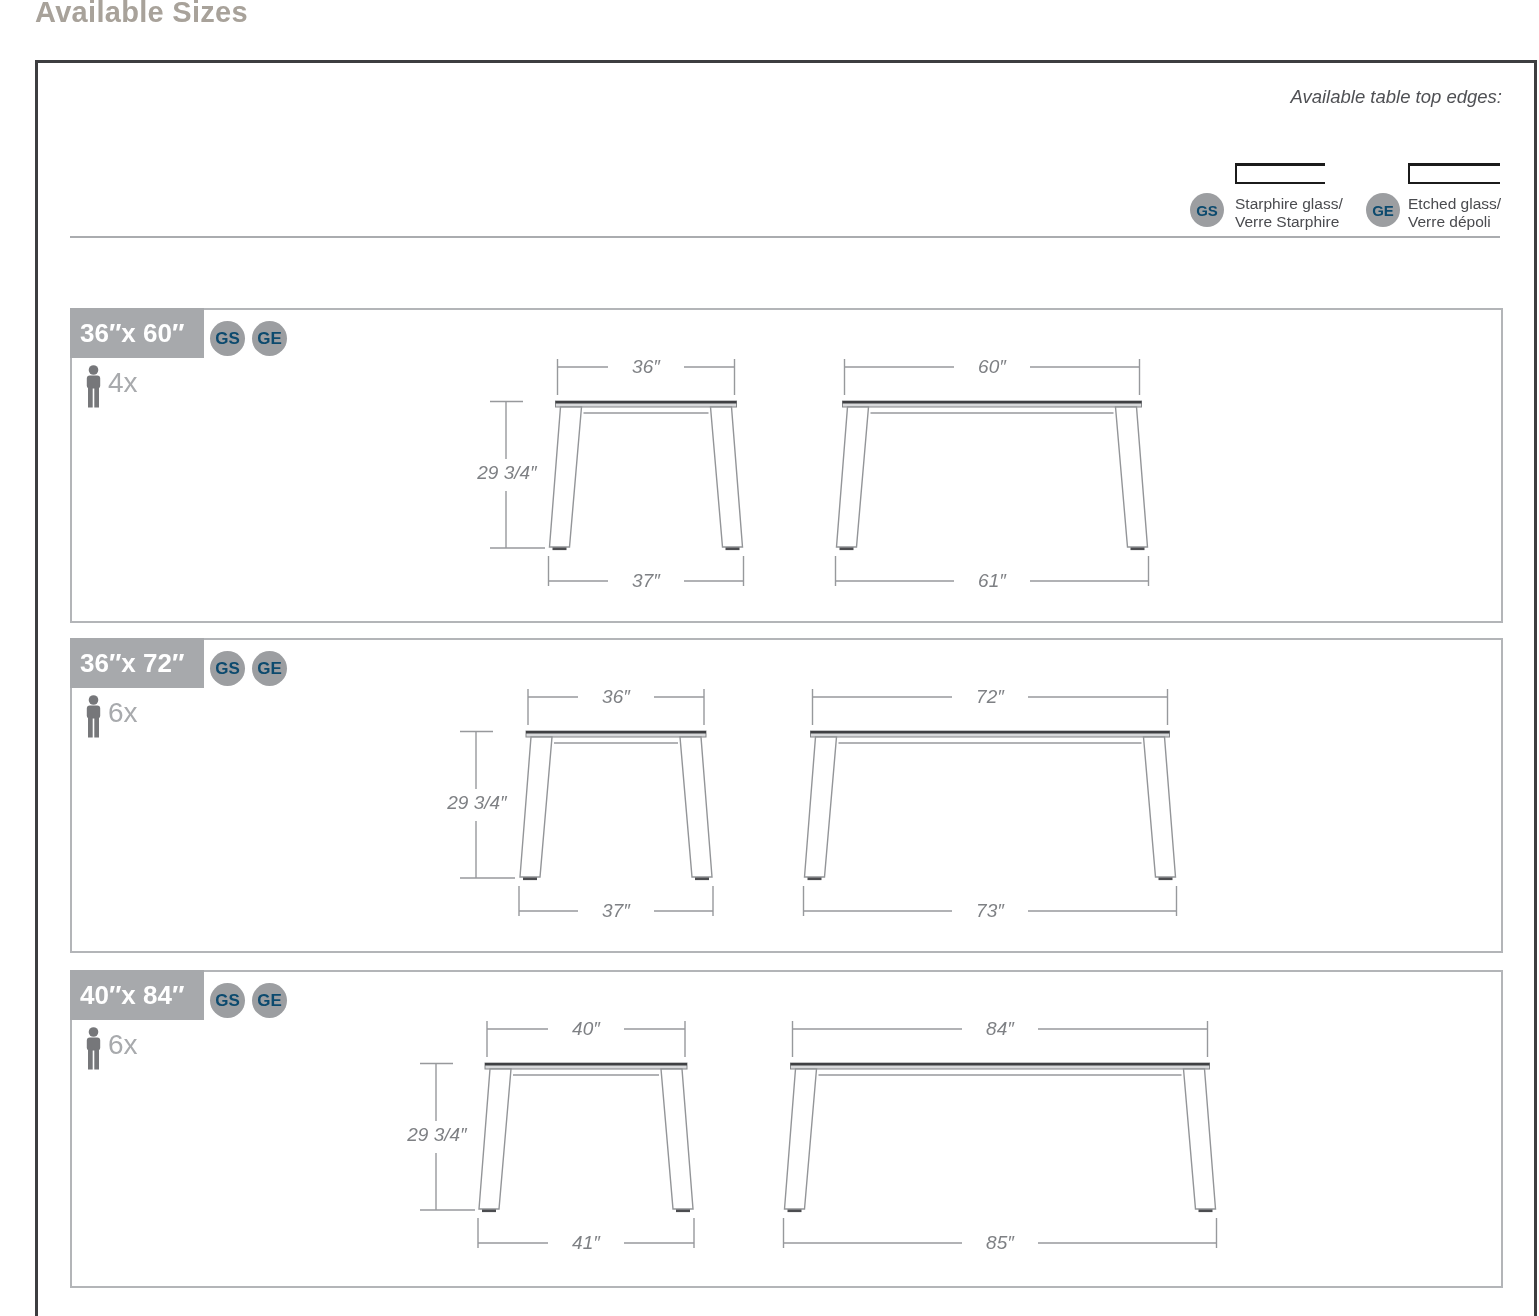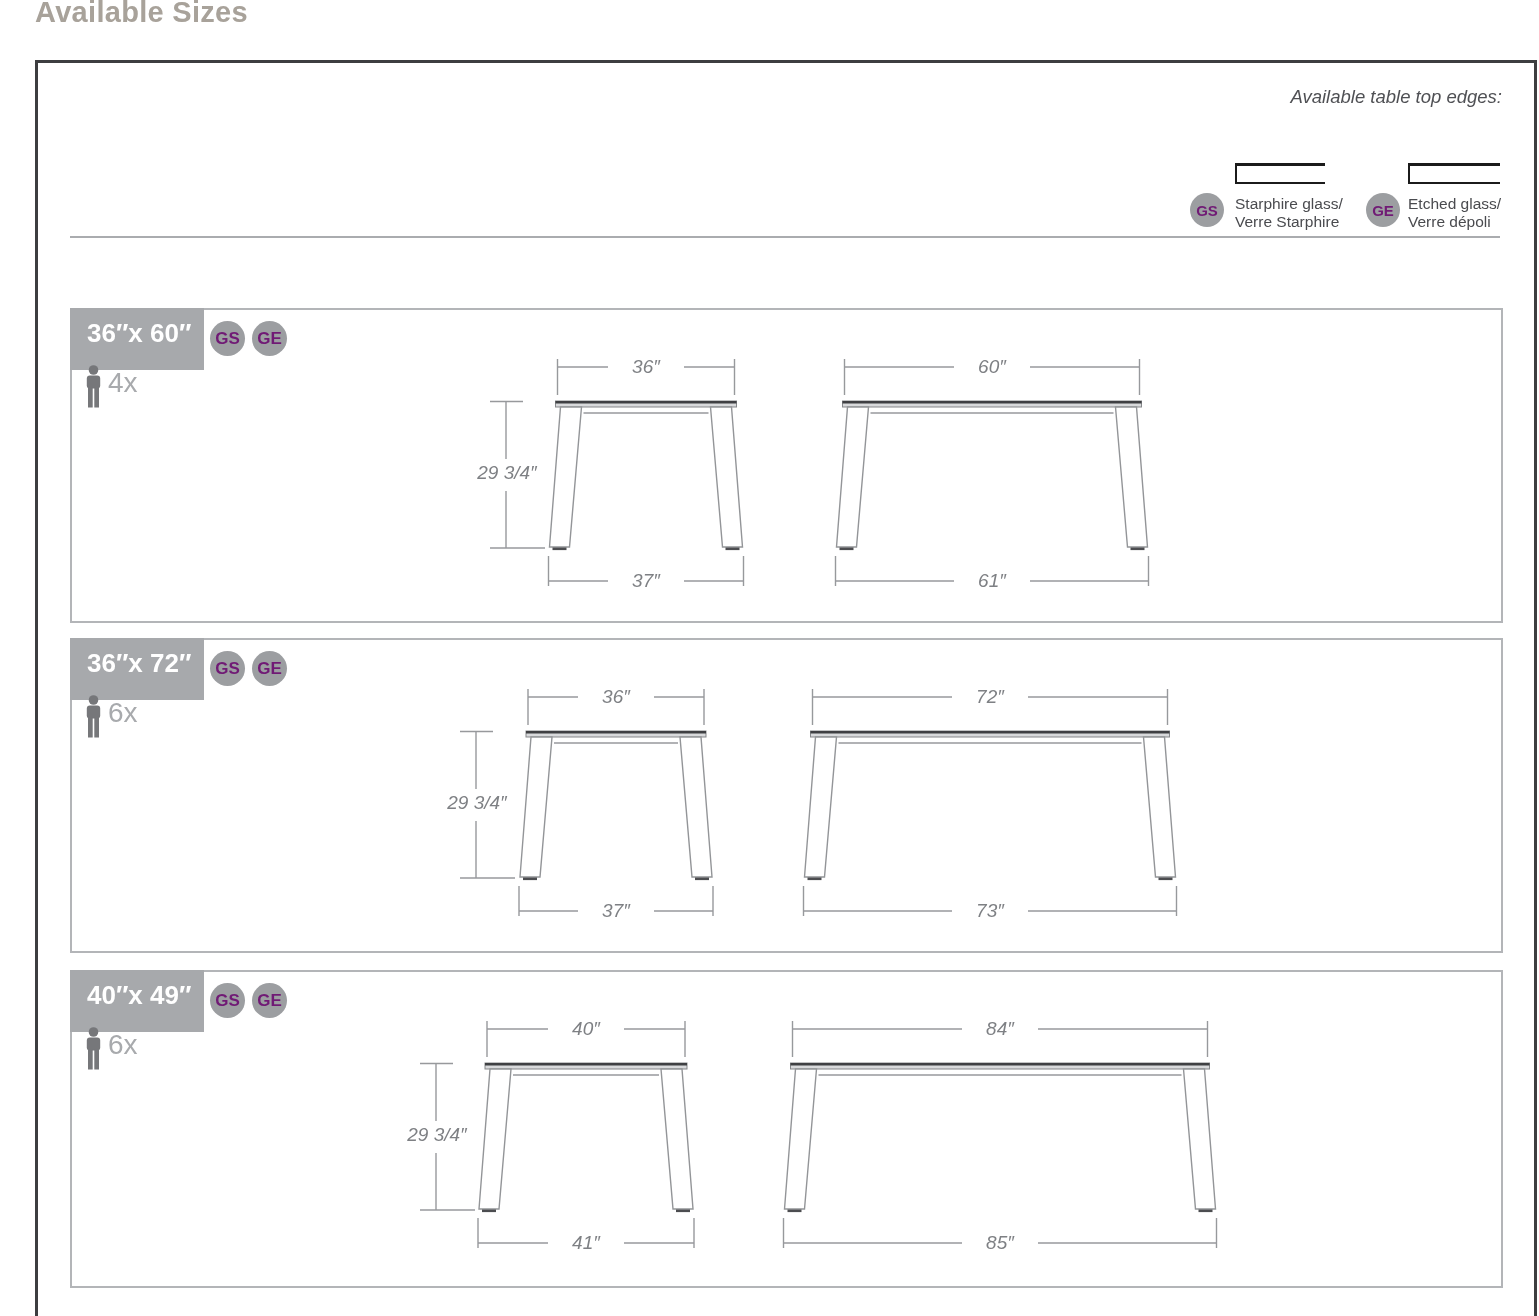--- a/index.html
+++ b/index.html
@@ -20,43 +20,43 @@
     font-size:18.5px;line-height:23px;color:#4f5054;font-style:italic;
   }
   .edge-profile{
     position:absolute;height:21px;box-sizing:border-box;
     border-top:3px solid #1b1b1b;border-left:2px solid #1b1b1b;border-bottom:2px solid #1b1b1b;
   }
   #profile-gs{left:1197px;top:100px;width:90px;}
   #profile-ge{left:1370px;top:100px;width:92px;}
   .badge{
     position:absolute;width:35px;height:35px;border-radius:50%;
-    background:#9c9ea1;color:#701a75;font-weight:bold;
+    background:#9c9ea1;color:#0c4a6e;font-weight:bold;
     display:flex;align-items:center;justify-content:center;
   }
   .legend-badge{font-size:15px;width:34px;height:34px;}
   #badge-gs{left:1152px;top:130px;}
   #badge-ge{left:1328px;top:130px;}
   .legend-label{position:absolute;font-size:15.5px;line-height:17.5px;color:#4a4b4f;}
   #label-gs{left:1197px;top:132px;}
   #label-ge{left:1370px;top:132px;}
   .divider{position:absolute;left:32px;top:173px;width:1430px;height:2px;background:#aaacaf;}
   .sizes-heading{position:absolute;left:32px;top:205px;font-size:22px;color:#55565a;}
   .section{
     position:absolute;left:32px;width:1433px;box-sizing:border-box;
     border:2px solid #b3b5b8;background:#fff;
   }
   #section-0{top:245px;height:315px;}
   #section-1{top:575px;height:315px;}
   #section-2{top:907px;height:318px;}
   .diagram-svg{position:absolute;left:0;top:0;}
   .size-tag{
-    position:absolute;left:-2px;top:-2px;width:134px;height:62px;box-sizing:border-box;
+    position:absolute;left:-2px;top:-2px;width:134px;height:50px;box-sizing:border-box;
     background:#a7a9ac;color:#ffffff;font-weight:bold;font-size:26px;
-    line-height:50px;padding-left:17px;white-space:nowrap;
+    line-height:50px;padding-left:10px;white-space:nowrap;
   }
   .section-badge{font-size:17px;}
   .badge-gs{left:138px;top:11px;}
   .badge-ge{left:180px;top:11px;}
   .person{position:absolute;left:13px;top:55px;}
   .seating{position:absolute;left:36px;top:57px;font-size:28px;color:#a8aaad;text-align:right;}
   .dimtext{
     font-family:"Liberation Sans",sans-serif;font-style:italic;
     font-size:19px;fill:#7e8084;
   }
@@ -235,21 +235,21 @@
           <polygon points="723.5,97 744.5,97 732.5,237 712.5,237" fill="#ffffff" stroke="#939598" stroke-width="1.4"></polygon>
           <polygon points="1132.5,97 1111.5,97 1123.5,237 1143.5,237" fill="#ffffff" stroke="#939598" stroke-width="1.4"></polygon>
           <rect x="715.5" y="237.5" width="14" height="2.6" fill="#4c4d50"></rect>
           <rect x="1126.5" y="237.5" width="14" height="2.6" fill="#4c4d50"></rect>
           <line x1="711.5" y1="246" x2="711.5" y2="276" stroke="#97999c" stroke-width="1.4"></line>
           <line x1="1144.5" y1="246" x2="1144.5" y2="276" stroke="#97999c" stroke-width="1.4"></line>
           <line x1="711.5" y1="271" x2="890" y2="271" stroke="#97999c" stroke-width="1.4"></line>
           <line x1="966" y1="271" x2="1144.5" y2="271" stroke="#97999c" stroke-width="1.4"></line>
           <text x="928" y="277" text-anchor="middle" class="dimtext">85″</text>
         </svg>
-      <div class="size-tag">40″x 49″</div>
+      <div class="size-tag">40″x 84″</div>
       <div class="badge section-badge badge-gs">GS</div>
       <div class="badge section-badge badge-ge">GE</div>
       <svg class="person" width="17" height="43" viewBox="0 0 17 43">
         <circle cx="8.5" cy="5" r="4.8" fill="#76777a"></circle>
         <rect x="1.8" y="10.6" width="13.4" height="13" rx="3" fill="#76777a"></rect>
         <rect x="3" y="22" width="4.7" height="20.5" fill="#76777a"></rect>
         <rect x="9.3" y="22" width="4.7" height="20.5" fill="#76777a"></rect>
       </svg>
       <div class="seating">6x</div>
     </div>

